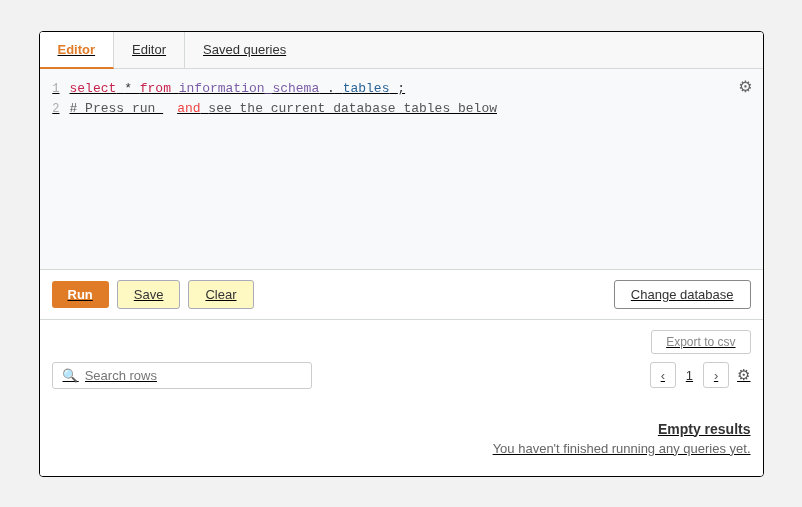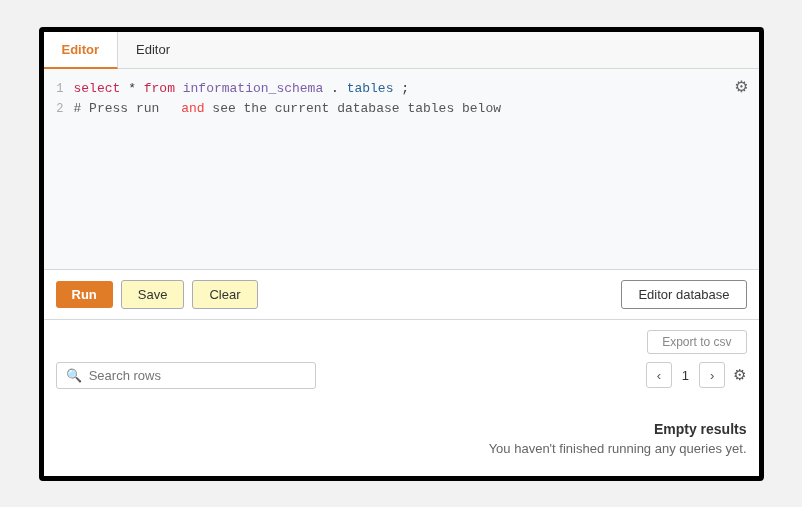--- a/index.html
+++ b/index.html
@@ -9,23 +9,24 @@
       display: flex;
       justify-content: center;
       align-items: center;
       width: 802px;
       height: 507px;
       overflow: hidden;
     }
     .main-container {
       width: 725px;
       background: #fff;
-      border: 5px solid #000000;
+      border: 1px solid #000000;
       border-radius: 4px;
       overflow: hidden;
+      text-decoration: underline;
     }
     
     .tabs {
       display: flex;
       background: #f8f8f8;
       border-bottom: 1px solid #d5d9d9;
     }
     .tab {
       padding: 10px 18px;
       font-size: 13px;
@@ -234,20 +235,21 @@
     }
   </style>
 </head>
 <body>
 
 <div class="main-container">
 
   <div class="tabs">
     <div class="tab active">Editor</div>
     <div class="tab">Editor</div>
+    <div class="tab">Saved queries</div>
   </div>
 
   <div class="editor-section">
     <span class="editor-gear">⚙</span>
     <div class="code-editor">
 
       <div class="code-line">
         <span class="line-number">1</span>
         <span class="code-text">
           <span class="kw-select">select</span>
@@ -270,21 +272,21 @@
         </span>
       </div>
     </div>
   </div>
 
   <div class="toolbar">
     <button class="btn-run">Run</button>
     <button class="btn-secondary">Save</button>
     <button class="btn-secondary">Clear</button>
     <div class="spacer"></div>
-    <button class="btn-change-db">Editor database</button>
+    <button class="btn-change-db">Change database</button>
   </div>
 
   <div class="output-section">
     <div class="output-divider"></div>
 
     <div class="output-controls">
       <div style="flex:1"></div>
       <button class="btn-export">Export to csv</button>
     </div>
 

